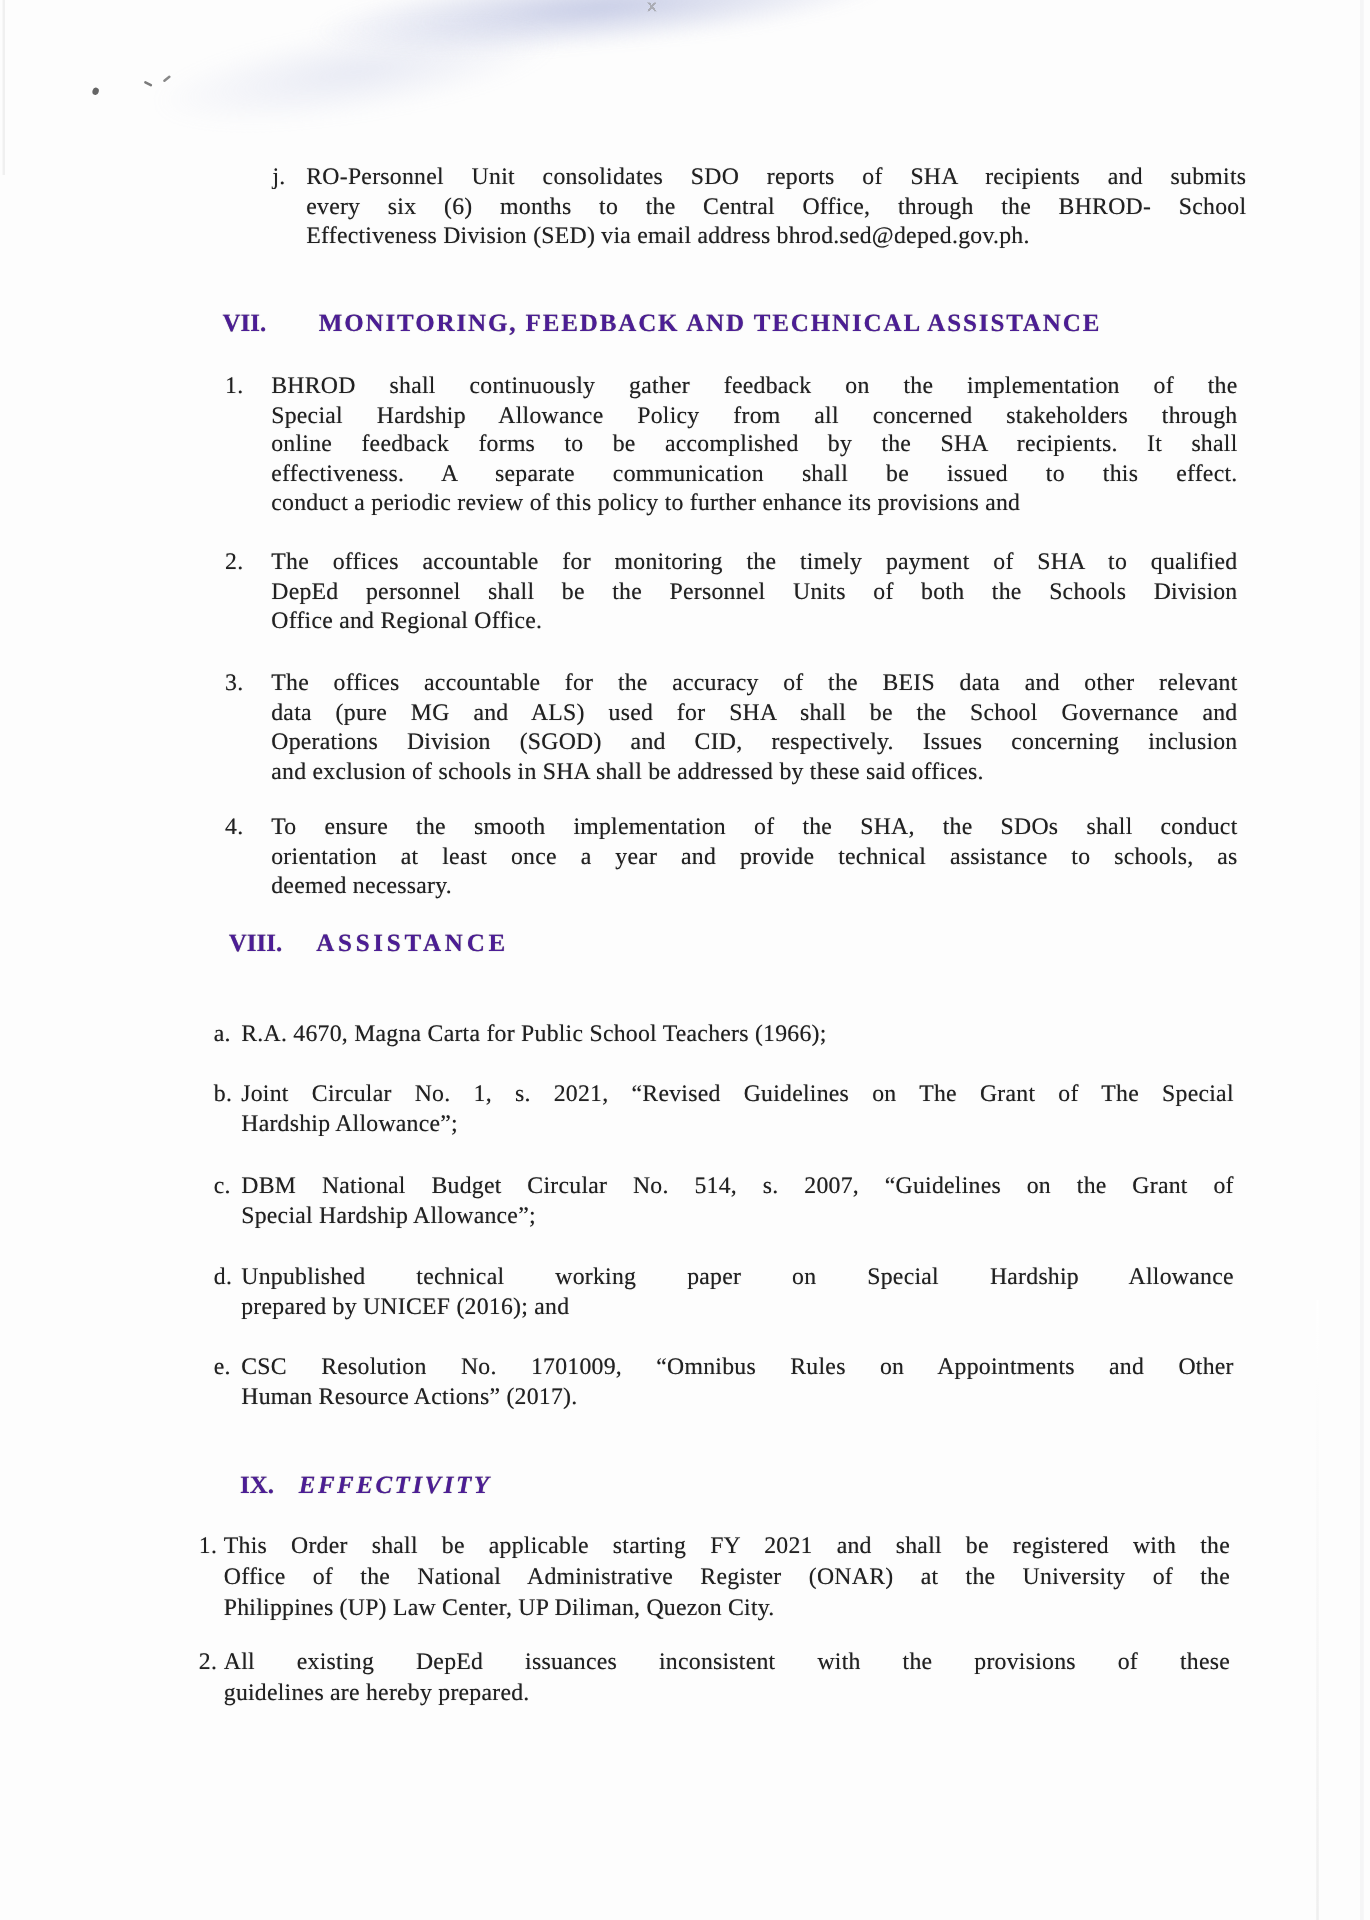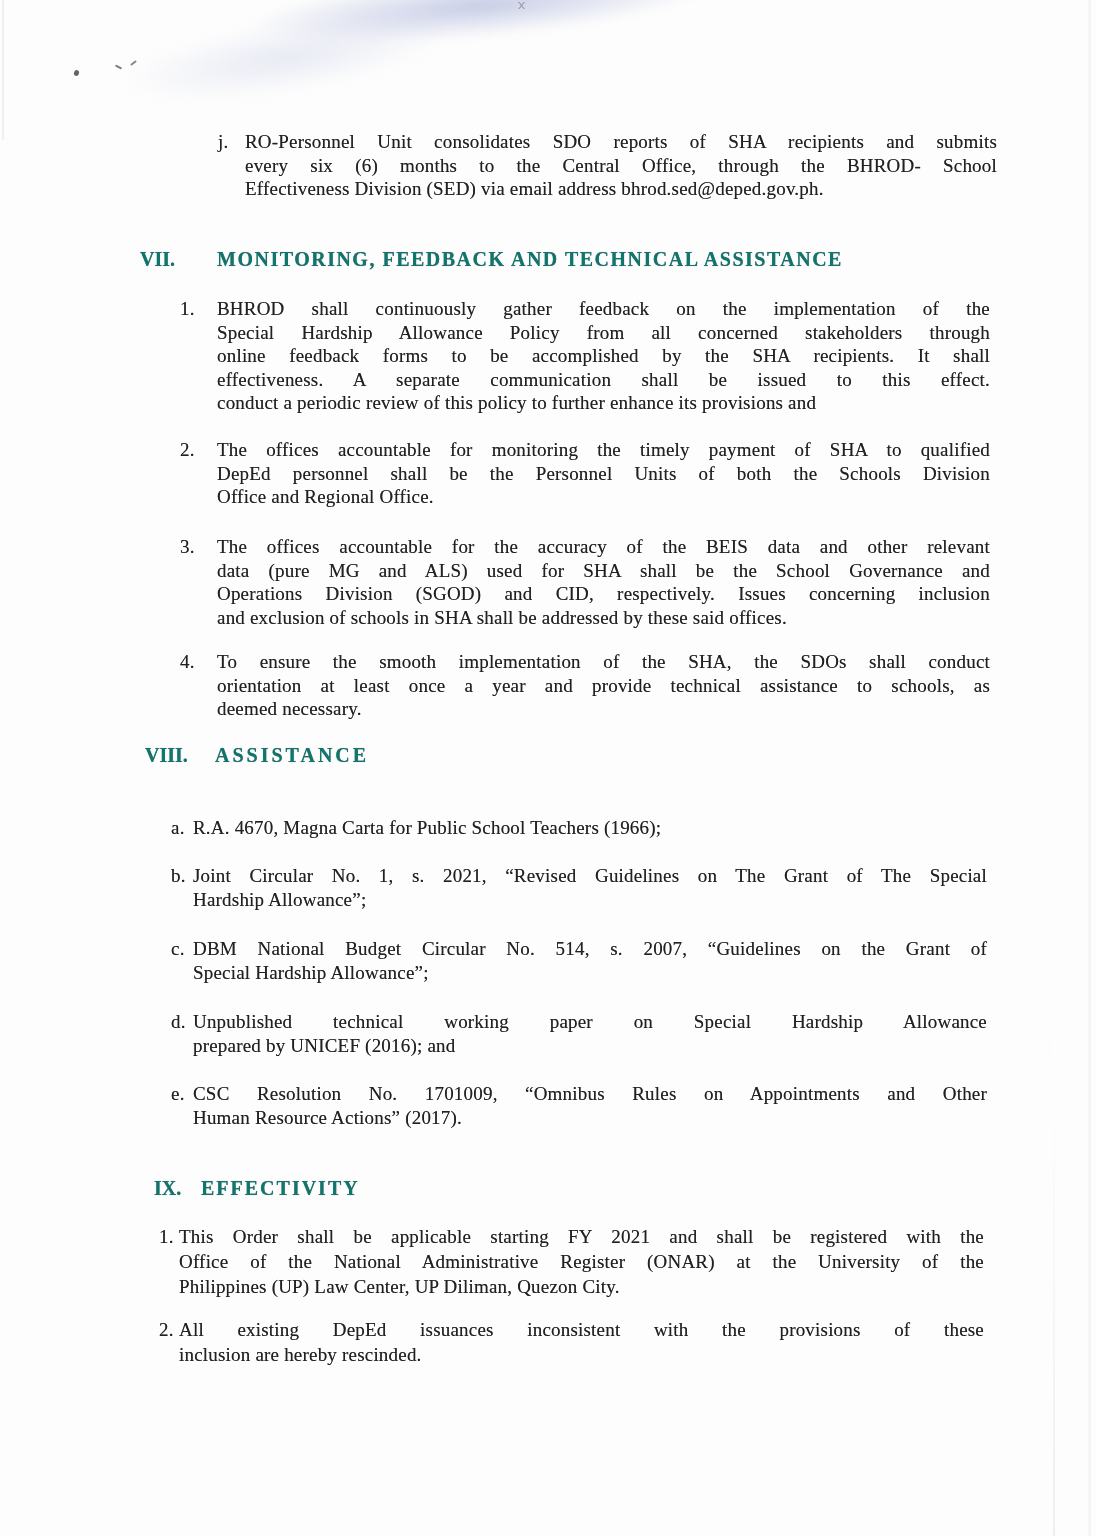--- a/index.html
+++ b/index.html
@@ -50,27 +50,27 @@
   .j-item { left:218px; top:130px;  width:779px; } .j-item .lbl { width:27px; }
   .v-item { left:180px; width:810px; }             .v-item .lbl { width:37px; }
   .l-item { left:171px; width:816px; }             .l-item .lbl { width:22px; }
   .x-item { left:159px; width:825px; line-height:25px; } .x-item .lbl { width:20px; }
 
   #v1 { top:297px; }  #v2 { top:438px; }  #v3 { top:535px; }  #v4 { top:650px; }
   #la { top:816px; }  #lb { top:864px; }  #lc { top:937px; }  #ld { top:1010px; } #le { top:1082px; }
   #x1 { top:1224px; } #x2 { top:1317px; }
 
   .heading { position:absolute; display:flex; align-items:flex-start;
-             font-weight:bold; font-size:20px; line-height:23.5px; color:#0f766e;
-             text-shadow:0 0 .7px rgba(20,20,20,.6); }
+             font-weight:bold; font-size:20px; line-height:23.5px; color:#4c1d95;
+             text-shadow:0 0 .7px rgba(20,20,20,.6);margin-left:38px; }
   .heading .roman { flex:none; }
   .heading .htitle { letter-spacing:1.5px; }
   #h7 { left:140px; top:248px; }  #h7 .roman { width:77px; }
   #h8 { left:145px; top:744px; }  #h8 .roman { width:70px; } #h8 .htitle { letter-spacing:3px; }
-  #h9 { left:154px; top:1177px; } #h9 .roman { width:47px; } #h9 .htitle { letter-spacing:2px; }
+  #h9 { left:154px; top:1177px; } #h9 .roman { width:47px; } #h9 .htitle { letter-spacing:2px;font-style:italic; }
 </style>
 </head>
 <body>
 
 <div class="page">
 
   <div class="artifact smudge-main"></div>
   <div class="artifact smudge-tail"></div>
   <div class="artifact speck-dot"></div>
   <div class="artifact speck-tick1"></div>
@@ -180,17 +180,17 @@
     <div class="txt">
         <div class="tline">This Order shall be applicable starting FY 2021 and shall be registered with the</div>
         <div class="tline">Office of the National Administrative Register (ONAR) at the University of the</div>
         <div class="tline">Philippines (UP) Law Center, UP Diliman, Quezon City.</div>
       </div>
   </div>
   <div class="block x-item" id="x2">
     <span class="lbl">2.</span>
     <div class="txt">
         <div class="tline">All existing DepEd issuances inconsistent with the provisions of these</div>
-        <div class="tline">inclusion are hereby rescinded.</div>
+        <div class="tline">guidelines are hereby prepared.</div>
       </div>
   </div>
 
 </div>
 
 </body></html>

